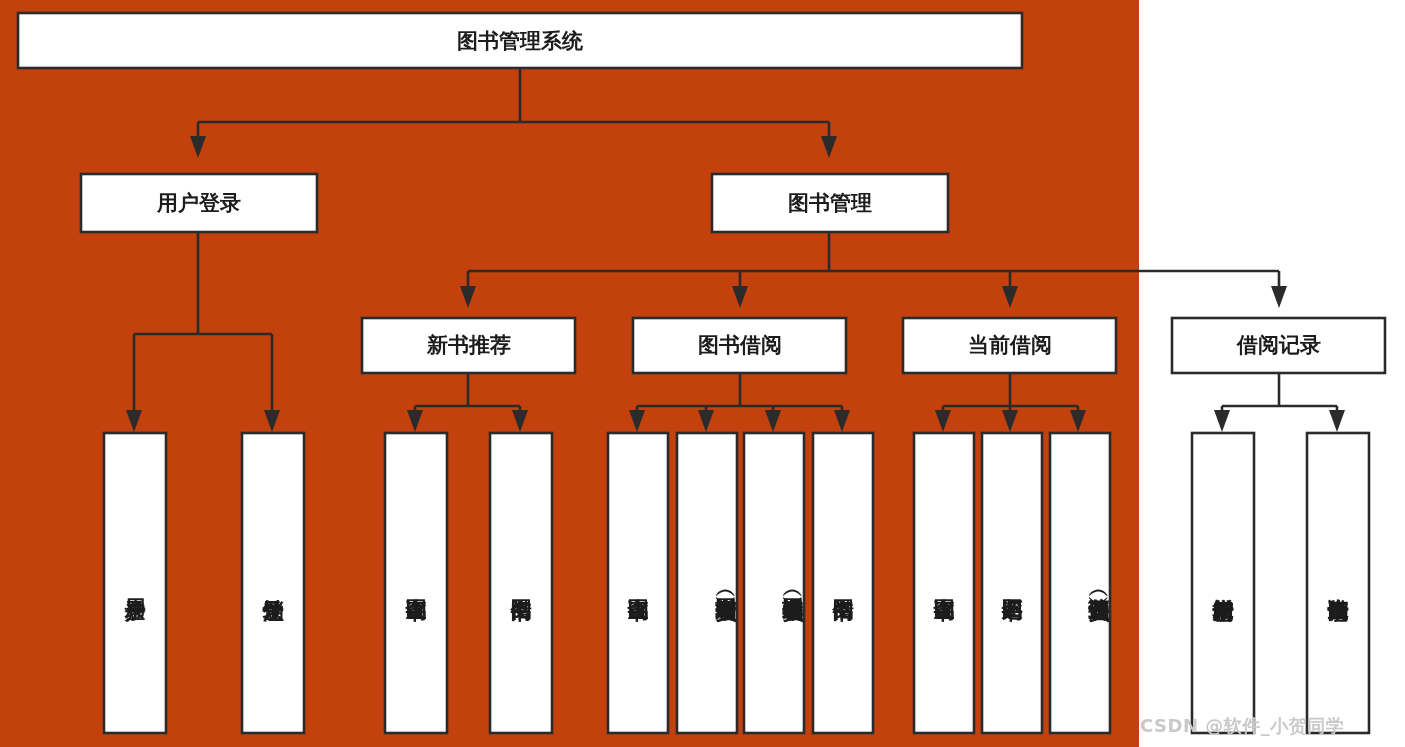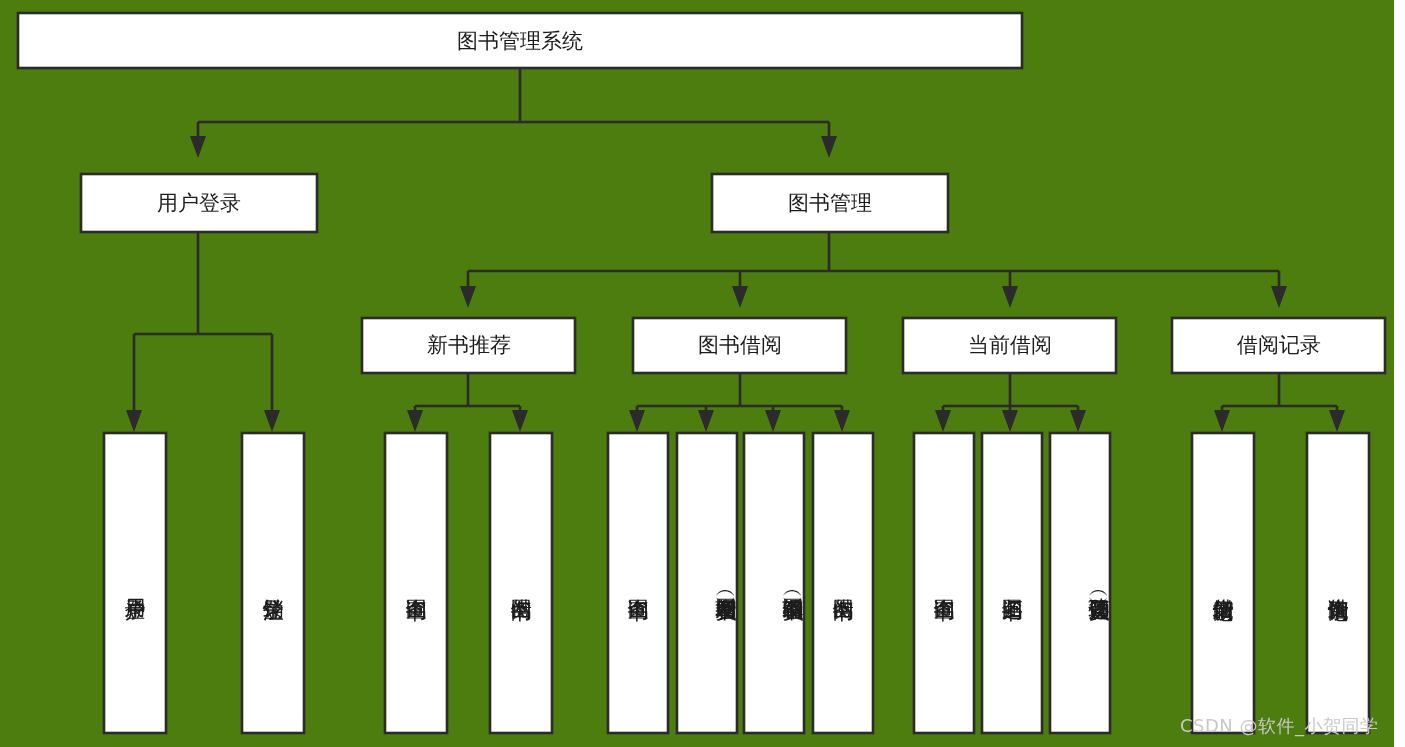--- a/index.html
+++ b/index.html
@@ -9,23 +9,24 @@
   }
   body {
     width: 1405px;
     height: 747px;
     font-family: "DejaVu Sans", "Liberation Sans", sans-serif;
     overflow: hidden;
     position: relative;
   }
   #diagram-root {
     position: relative;
-    width: 1394px;
+    width: 1139px;
     height: 747px;
-    background: #4d7c0f;
+    background: #c2410c;
+    font-weight: bold;
   }
   svg.canvas {
     position: absolute;
     top: 0;
     left: 0;
     width: 1405px;
     height: 747px;
   }
   .node-box {
     fill: #ffffff;
@@ -208,15 +209,15 @@
   <div class="vlabel" style="left:744px; top:433px; width:60px; height:300px; align-items:flex-start;">编辑图书（管理员）</div>
   <div class="vlabel" style="left:813px; top:433px; width:60px; height:300px;">借阅图书</div>
 
   <div class="vlabel" style="left:914px; top:433px; width:60px; height:300px;">查询图书</div>
   <div class="vlabel" style="left:982px; top:433px; width:60px; height:300px;">归还图书</div>
   <div class="vlabel" style="left:1050px; top:433px; width:60px; height:300px; align-items:flex-start;">确认归还（管理员）</div>
 
   <div class="vlabel" style="left:1192px; top:433px; width:62px; height:300px;">新增借阅记录</div>
   <div class="vlabel" style="left:1307px; top:433px; width:62px; height:300px;">查询借阅记录</div>
 
-  <div class="watermark" style="left:1180px; top:714px;text-align:center;">CSDN @软件_小贺同学</div>
+  <div class="watermark" style="left:1140px; top:714px;text-align:center;">CSDN @软件_小贺同学</div>
 
 </div>
 
 </body></html>

